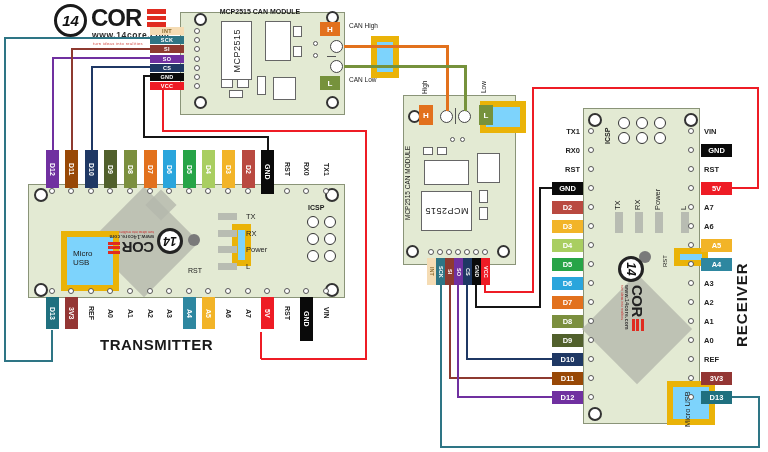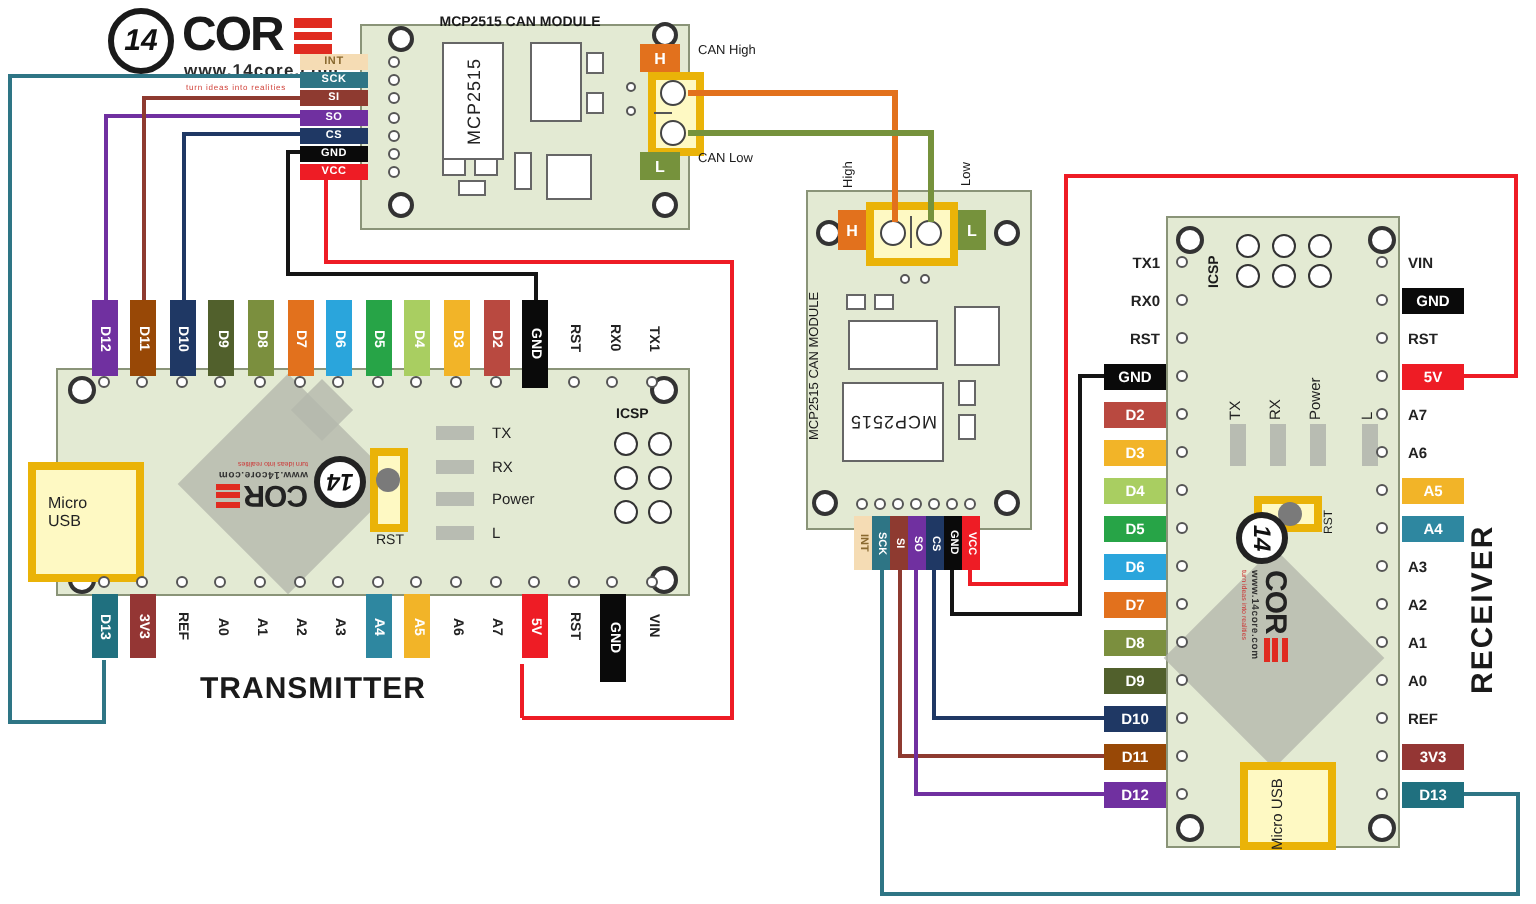--- a/index.html
+++ b/index.html
@@ -1,19 +1,19 @@
 <!DOCTYPE html>
 <html><head>
 <meta charset="utf-8">
 <style>
   html,body{margin:0;padding:0;background:#fff;font-family:"Liberation Sans",sans-serif;}
   .stage{position:relative;width:768px;height:452px;background:#fff;overflow:hidden;}
   .abs{position:absolute;}
   .board{position:absolute;background:#e3ead3;border:1.5px solid #8a9478;box-sizing:border-box;}
-  .whitebox{position:absolute;background:#fef9c3;border:4px solid #eab308;box-sizing:border-box;}
+  .whitebox{position:absolute;background:#7dd3fc;border:6px solid #eab308;box-sizing:border-box;margin-left:47px;}
   .hole{position:absolute;width:6px;height:6px;border-radius:50%;background:#fff;border:1px solid #555;box-sizing:border-box;}
   .bighole{position:absolute;width:13px;height:13px;border-radius:50%;background:#fff;border:2px solid #333;box-sizing:border-box;}
   .icspc{position:absolute;width:12px;height:12px;border-radius:50%;background:#fff;border:1.5px solid #333;box-sizing:border-box;}
   .termc{position:absolute;width:13px;height:13px;border-radius:50%;background:#fff;border:1.5px solid #444;box-sizing:border-box;}
   .jmp{position:absolute;width:5px;height:5px;border-radius:50%;background:#fff;border:1px solid #555;box-sizing:border-box;}
   .comp{position:absolute;background:#fff;border:1px solid #666;box-sizing:border-box;}
   .bar{position:absolute;background:#b8bcb2;}
   .diamond{position:absolute;background:#b4b8ac;opacity:.8;transform:rotate(45deg);}
   .wire{position:absolute;z-index:1;}
   .wteal{background:#2e7585}.wpurple{background:#7030a0}.wbrown{background:#8e3a30}

